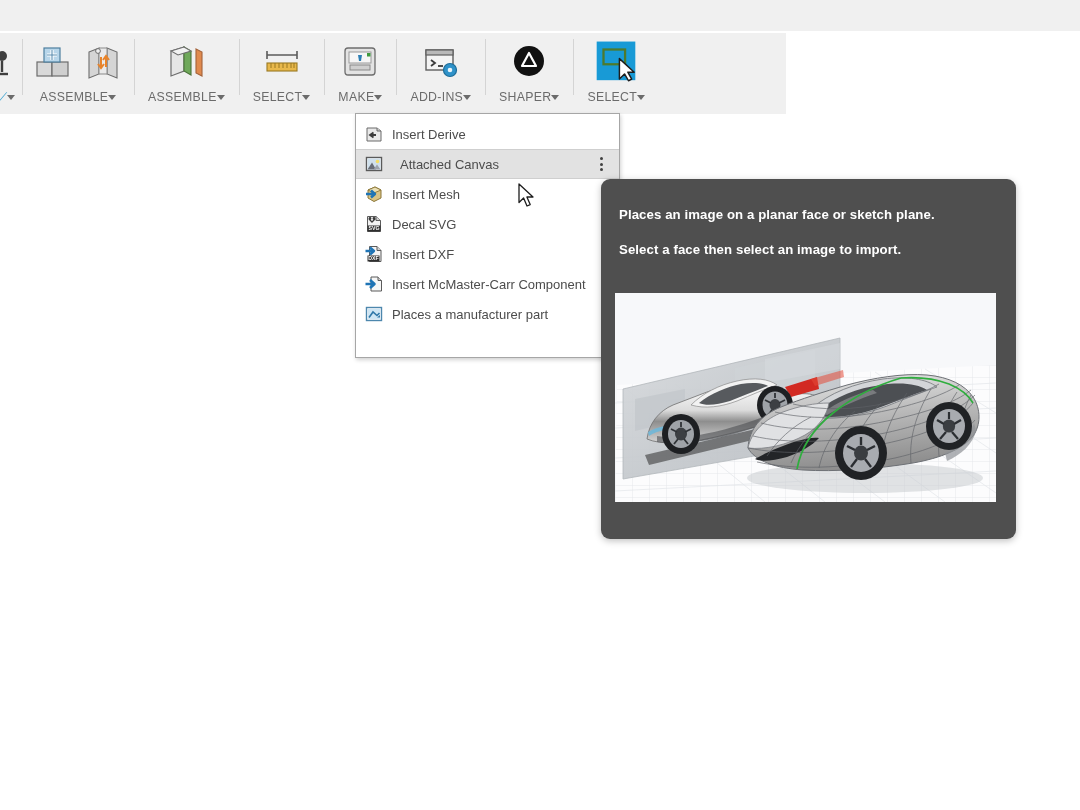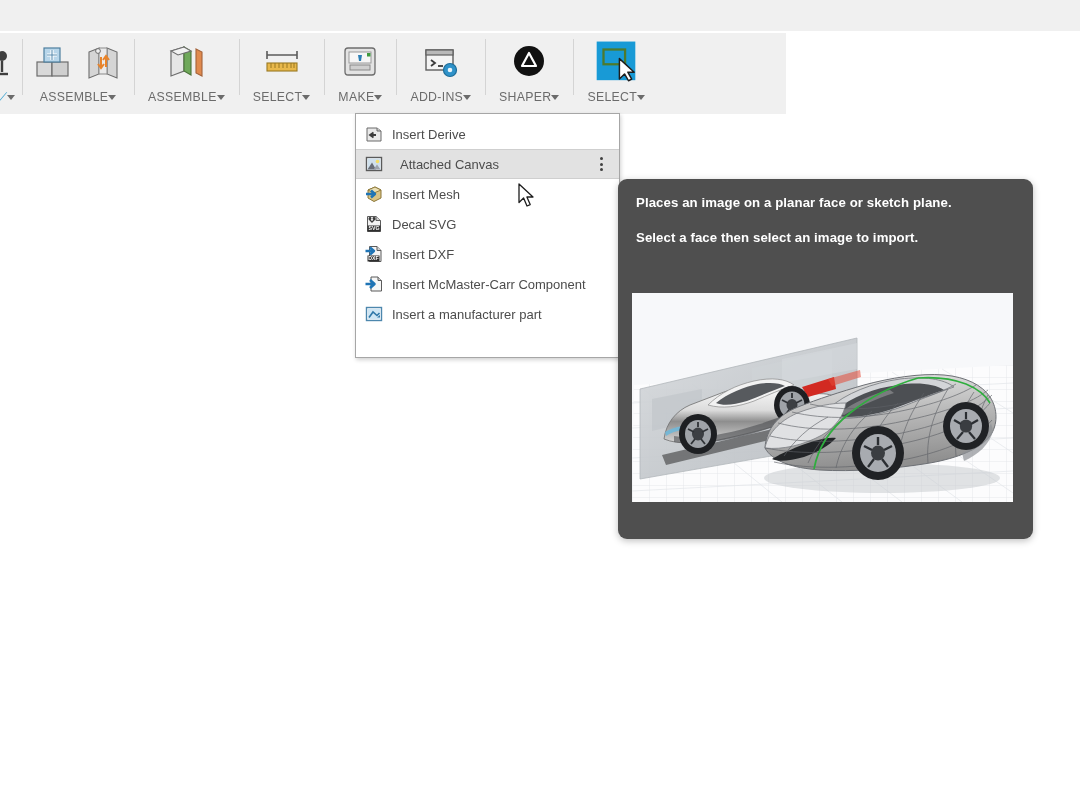--- a/index.html
+++ b/index.html
@@ -88,26 +88,26 @@
     transform: translateY(-50%);
     display: flex; flex-direction: column; gap: 2.5px;
   }
   .kebab i { width: 3px; height: 3px; background: #404040; border-radius: 50%; display:block; }
 
   
   #cursor { position: absolute; left: 518px; top: 183px; width: 20px; height: 26px; }
 
   
   #tooltip {
-    position: absolute; left: 618px; top: 179px;
+    position: absolute; left: 601px; top: 179px;
     width: 415px; height: 360px;
     background: #4f4f4f;
     border-radius: 9px;
     box-shadow: 0 2px 7px rgba(0,0,0,.25);
-    padding: 16px 20px 0 18px;
+    padding: 28px 20px 0 18px;
   }
   .tip-line {
     color: #ffffff; font-size: 13.2px; font-weight: bold;
     letter-spacing: .1px; margin-bottom: 20px;
   }
   #tip-image {
     position: absolute; left: 14px; top: 114px;
     width: 381px; height: 209px;
     background: #f4f4f6;
     overflow: hidden;
@@ -320,21 +320,21 @@
     <span class="mi-label">Insert McMaster-Carr Component</span>
   </div>
 
   <div class="menu-item">
     <svg class="mi-icon" viewBox="0 0 20 20">
       <rect x="2.5" y="3.5" width="15" height="13" fill="#ffffff" stroke="#4d87ad" stroke-width="1.4"></rect>
       <rect x="3.8" y="4.8" width="12.4" height="10.4" fill="#cfe6f4"></rect>
       <path d="M5 13.5 L9 8 L13 11.5 L15.5 9" stroke="#2f77a8" stroke-width="1.6" fill="none"></path>
       <path d="M13 13.5 L16 13.5 L16 11" fill="#2f77a8"></path>
     </svg>
-    <span class="mi-label">Insert a manufacturer part</span>
+    <span class="mi-label">Places a manufacturer part</span>
   </div>
 
 </div>
 
 <svg id="cursor" viewBox="0 0 20 26">
   <path d="M1 1 L1 19.5 L5.6 15 L9 23 L12.2 21.6 L8.9 14 L15 14 Z" fill="#ffffff" stroke="#1d1d1d" stroke-width="1.3" stroke-linejoin="round"></path>
 </svg>
 
 <div id="tooltip">
   <div class="tip-line">Places an image on a planar face or sketch plane.</div>

